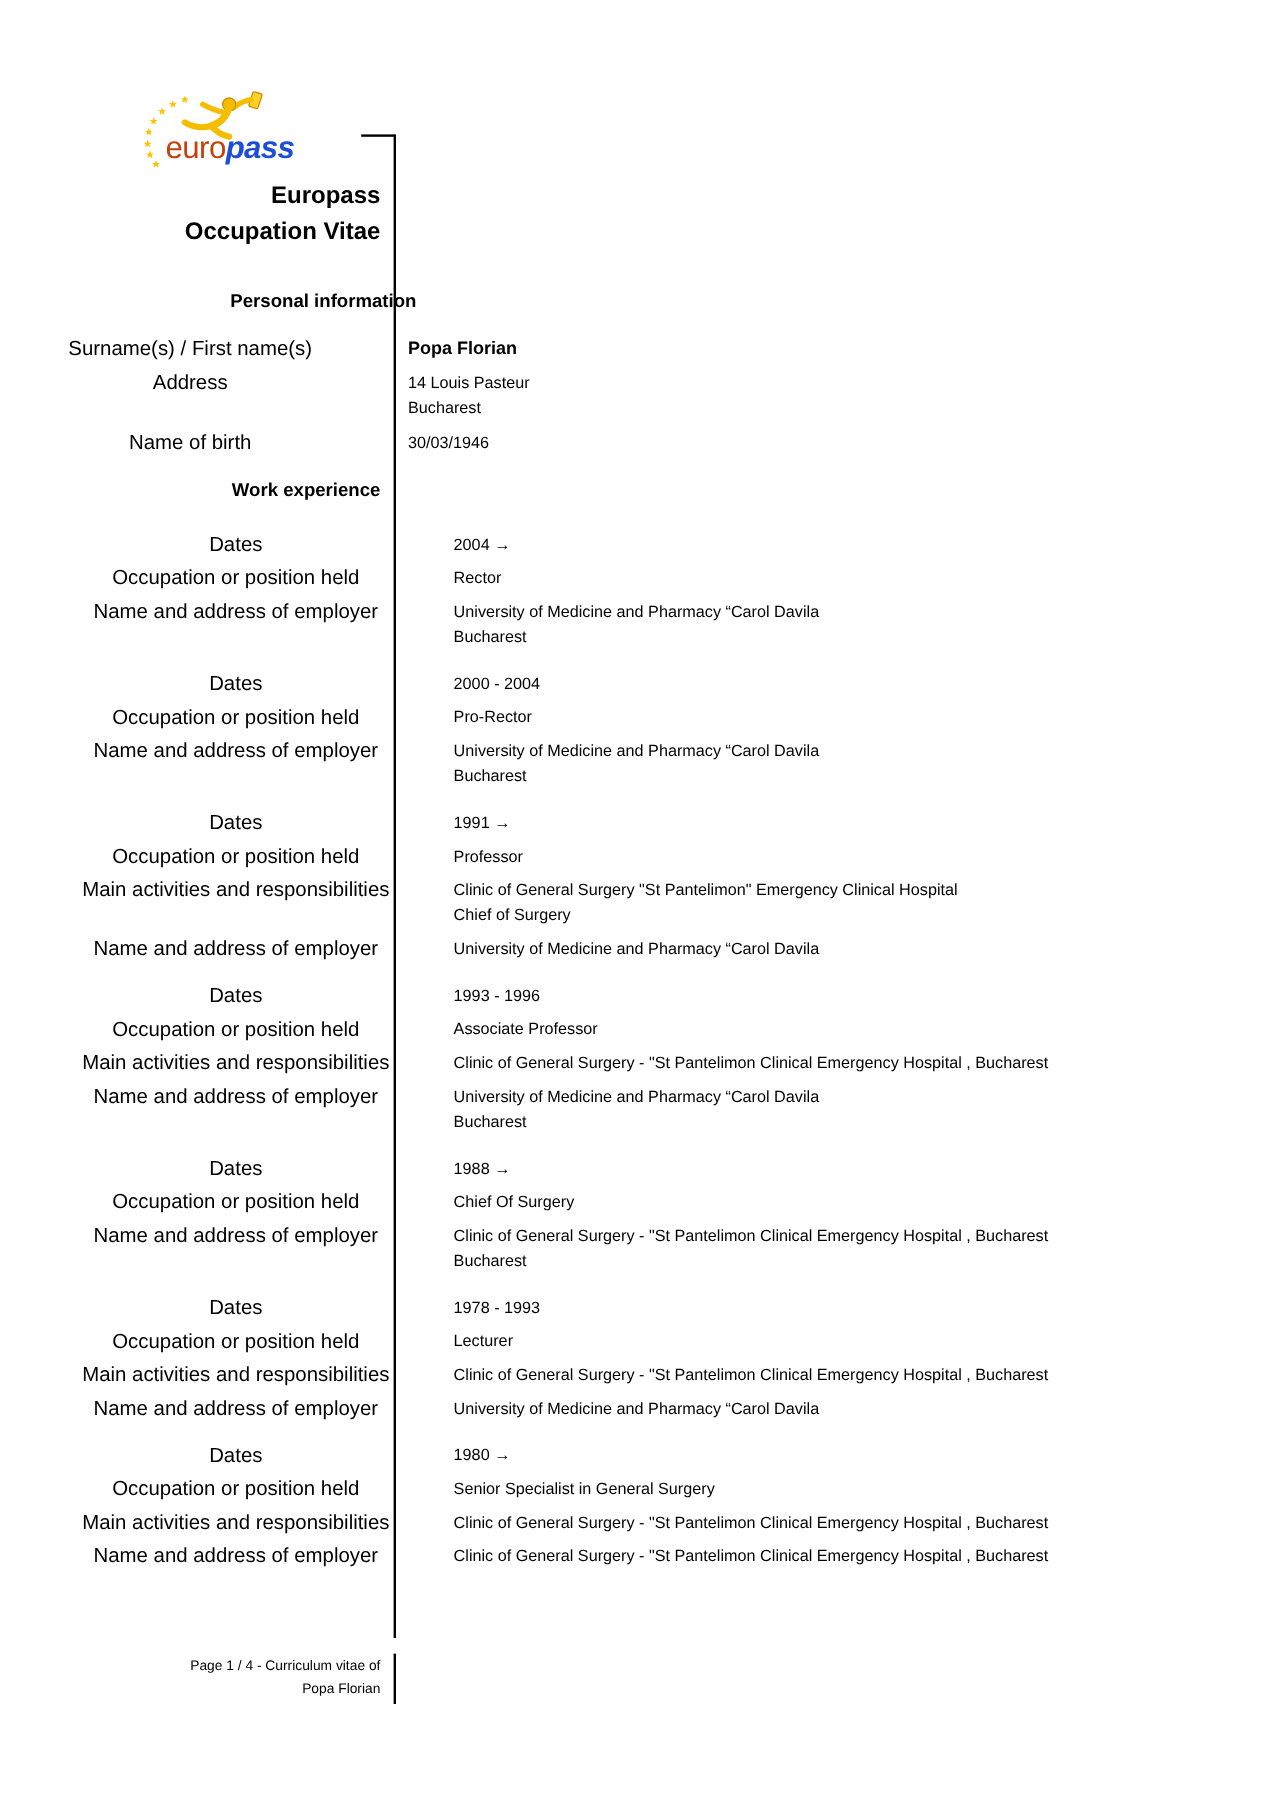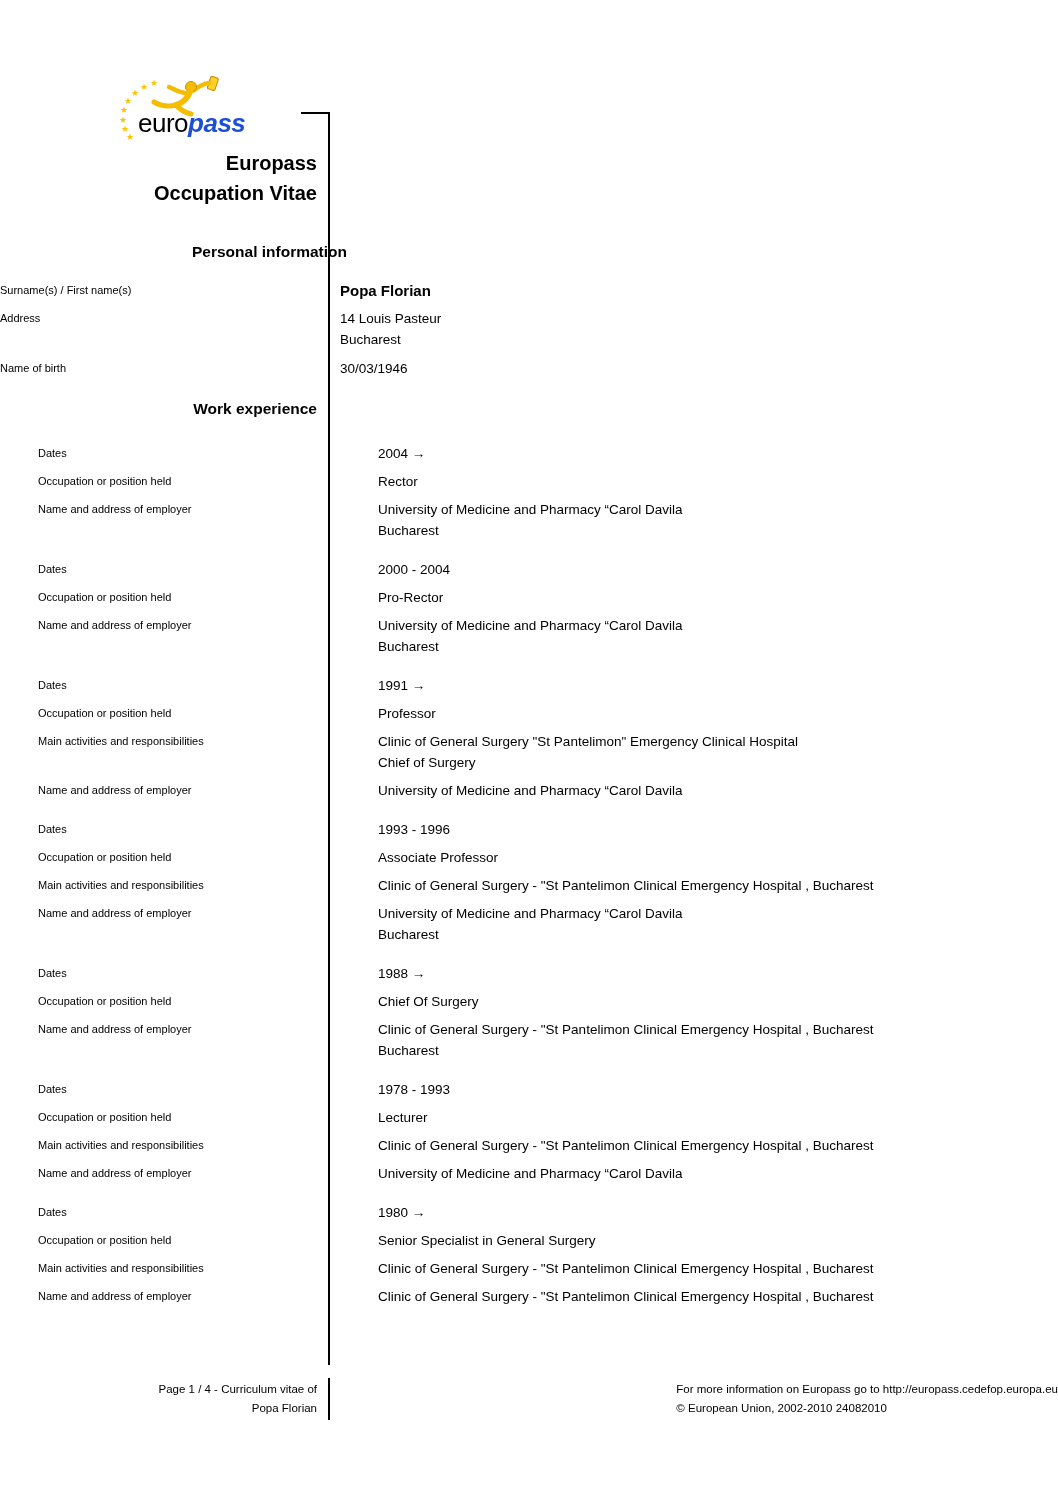--- a/index.html
+++ b/index.html
@@ -18,21 +18,21 @@
   .vline-notch  { position: absolute; left: 301px; top: 112px; width: 28px;  height: 1.5px;  background: #000; }
   .vline-footer { position: absolute; left: 328px; top: 1378px; width: 1.5px; height: 42px;  background: #000; }
 
   
   .logo { position: absolute; left: 116px; top: 76px; width: 134px; height: 68px; }
   .logo svg { position: absolute; left: 0; top: 0; }
   .logo-text {
     position: absolute; left: 22px; top: 32px;
     font-size: 26px; letter-spacing: -0.5px; white-space: nowrap;
   }
-  .logo-text .euro { color: #000000; font-weight: 400; }
+  .logo-text .euro { color: #c2410c; font-weight: 400; }
   .logo-text .pass { color: #1d4ed8; font-weight: bold; font-style: italic; }
 
   
   .content { position: absolute; left: 0; top: 0; width: 100%; }
 
   .doc-title {
     margin-top: 148px;
     width: 317px;
     text-align: right;
     font-weight: bold;
@@ -47,22 +47,22 @@
     font-size: 15.5px;
     line-height: 19px;
   }
   .heading-personal { margin-top: 34px; margin-bottom: 19px; padding-left: 30px; }
   .heading-work     { margin-top: 20px; margin-bottom: 25px; }
 
   .row { display: flex; margin-bottom: 7px; }
   .row .label {
     width: 317px;
     flex: 0 0 317px;
-    text-align: left;
-    font-size: 11px;
+    text-align: center;
+    font-size: 17px;
     line-height: 21px;
   }
   .row .value {
     margin-left: 23px;
     font-size: 13.5px;
     line-height: 21px;
   }
   .row .value.bold { font-weight: bold; font-size: 15px; }
   .row.mt { margin-top: 8px; }
 
@@ -284,19 +284,15 @@
       </div>
     </div>
 
   </div>
 
   <div class="footer">
     <div class="f-left">
       <div>Page 1 / 4 - Curriculum vitae of</div>
       <div>Popa Florian</div>
     </div>
-    <div class="f-right">
-      <div>For more information on Europass go to http://europass.cedefop.europa.eu</div>
-      <div>© European Union, 2002-2010 24082010</div>
-    </div>
   </div>
 
 </div>
 
 </body></html>

